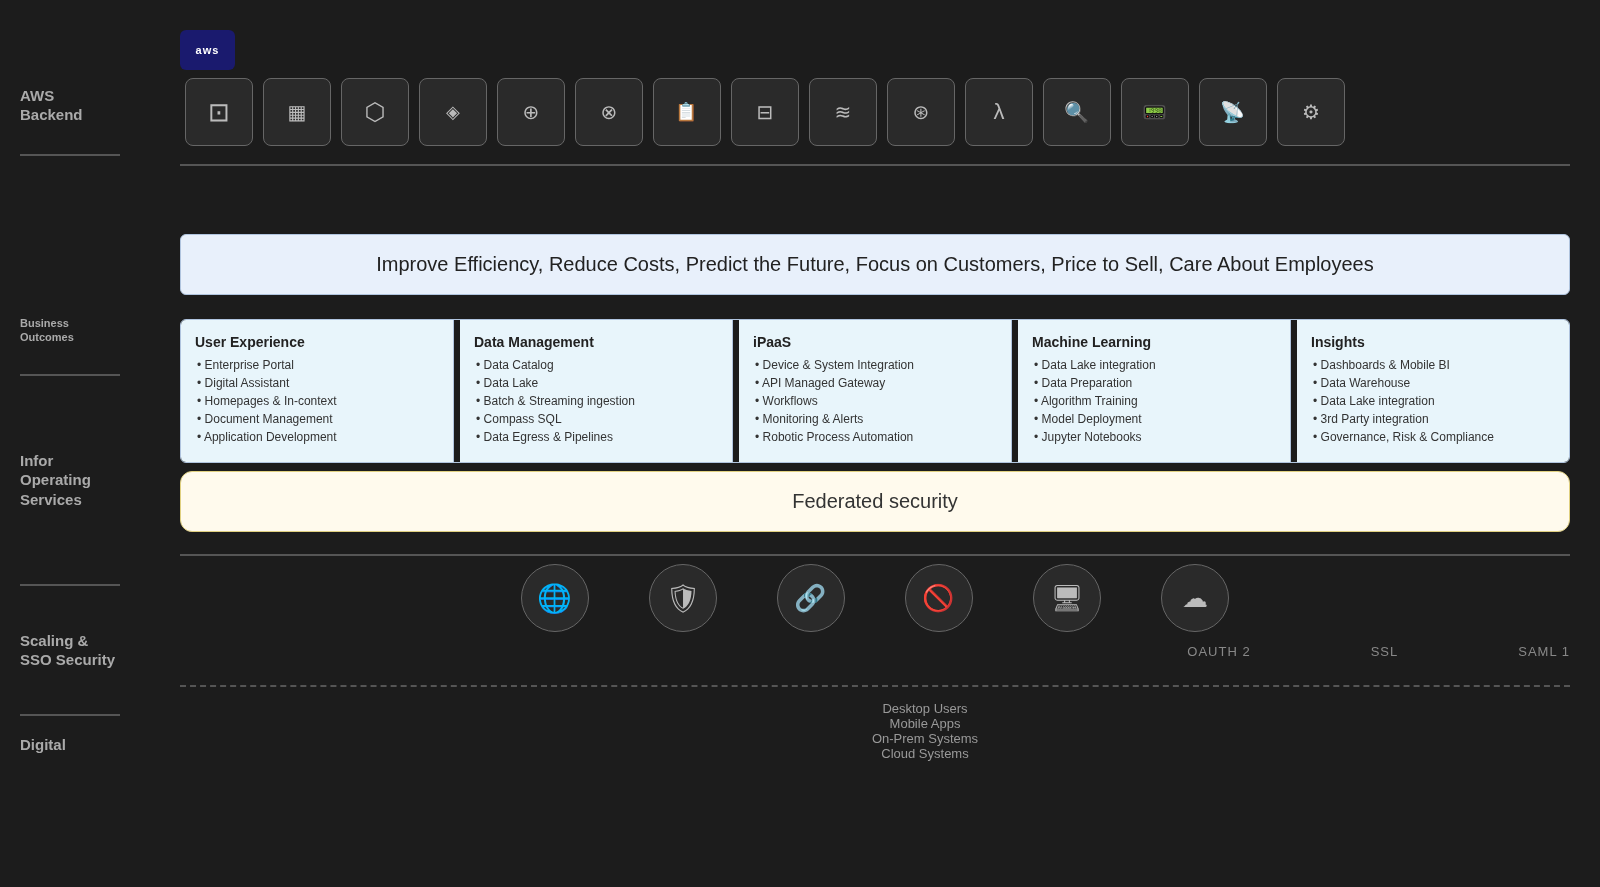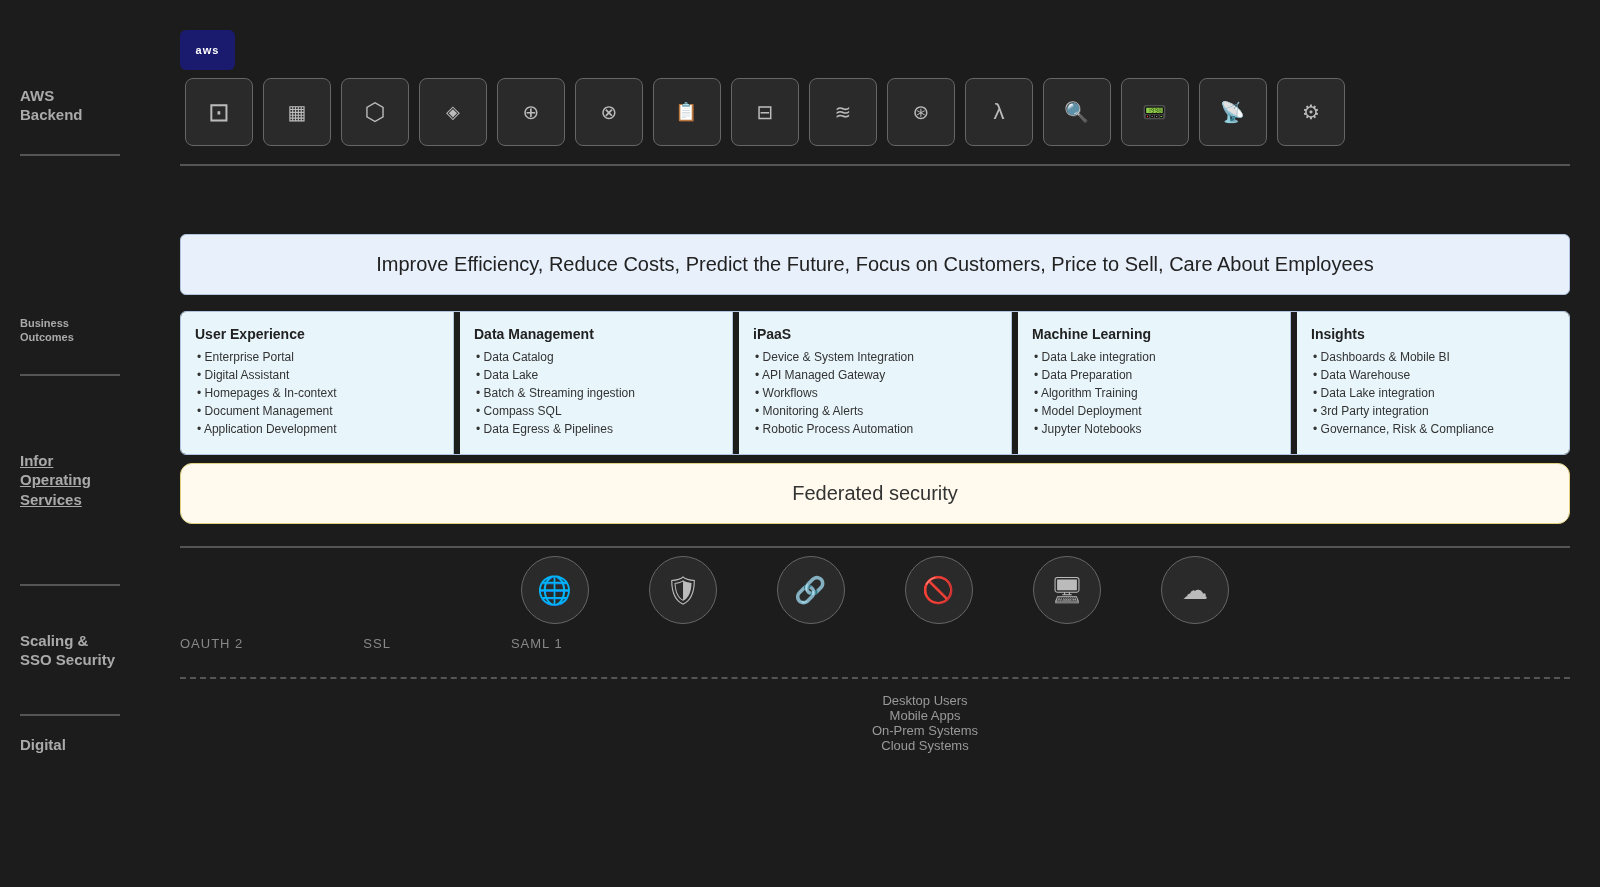--- a/index.html
+++ b/index.html
@@ -116,21 +116,21 @@
       background: #555;
       margin: 8px 0;
     }
 
     
     .outcomes-row {
       background: #e8f0fb;
       border: 1.5px solid #b0c4de;
       border-radius: 6px;
       padding: 18px 29px;
-      margin-bottom: 16px;
+      margin-bottom: 24px;
       text-align: center;
       font-size: 20px;
       font-weight: 500;
       color: #222;
     }
 
     
     .services-row {
       display: flex;
       flex-direction: row;
@@ -205,21 +205,21 @@
       display: flex;
       align-items: center;
       justify-content: center;
       color: #bbb;
       font-size: 24px;
     }
 
     .protocol-labels-row {
       display: flex;
       flex-direction: row;
-      justify-content: flex-start;
+      justify-content: flex-end;
       gap: 120px;
       color: #888;
       font-size: 13px;
       margin-bottom: 8px;
       letter-spacing: 1px;
     }
 
     .dashed-line {
       width: 100%;
       border-top: 2px dashed #555;
@@ -263,21 +263,21 @@
     <div class="label-section label-outcomes">
       <div>
         <div style="color:#aaa;font-size:11px;font-weight:600;">Business<br>Outcomes</div>
       </div>
     </div>
 
     <div class="label-divider"></div>
 
     <div class="label-section label-operating">
       <div>
-        <div style="color:#aaa;font-size:15px;font-weight:600;text-decoration:underline;">Infor<br>Operating<br>Services</div>
+        <div style="color:#aaa;font-size:15px;font-weight:600;">Infor<br>Operating<br>Services</div>
       </div>
     </div>
 
     <div class="label-divider"></div>
 
     <div class="label-section label-scaling">
       <div>
         <div style="color:#aaa;font-size:15px;font-weight:600;">Scaling &amp;<br>SSO Security</div>
       </div>
     </div>

